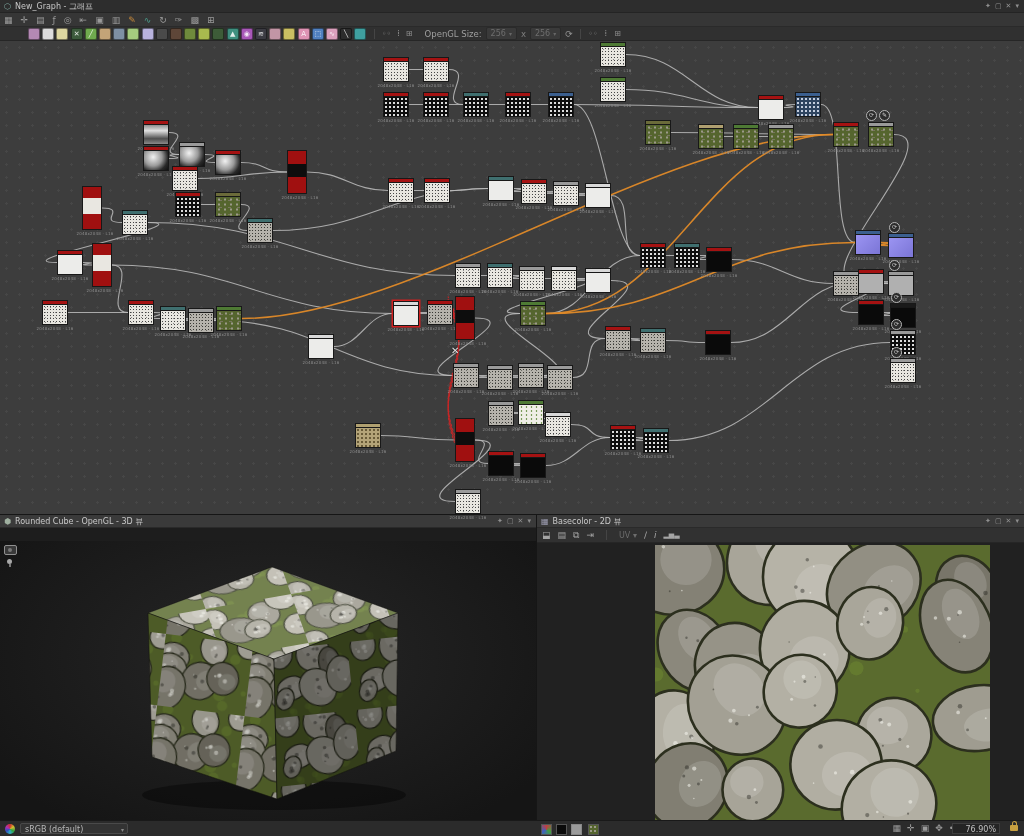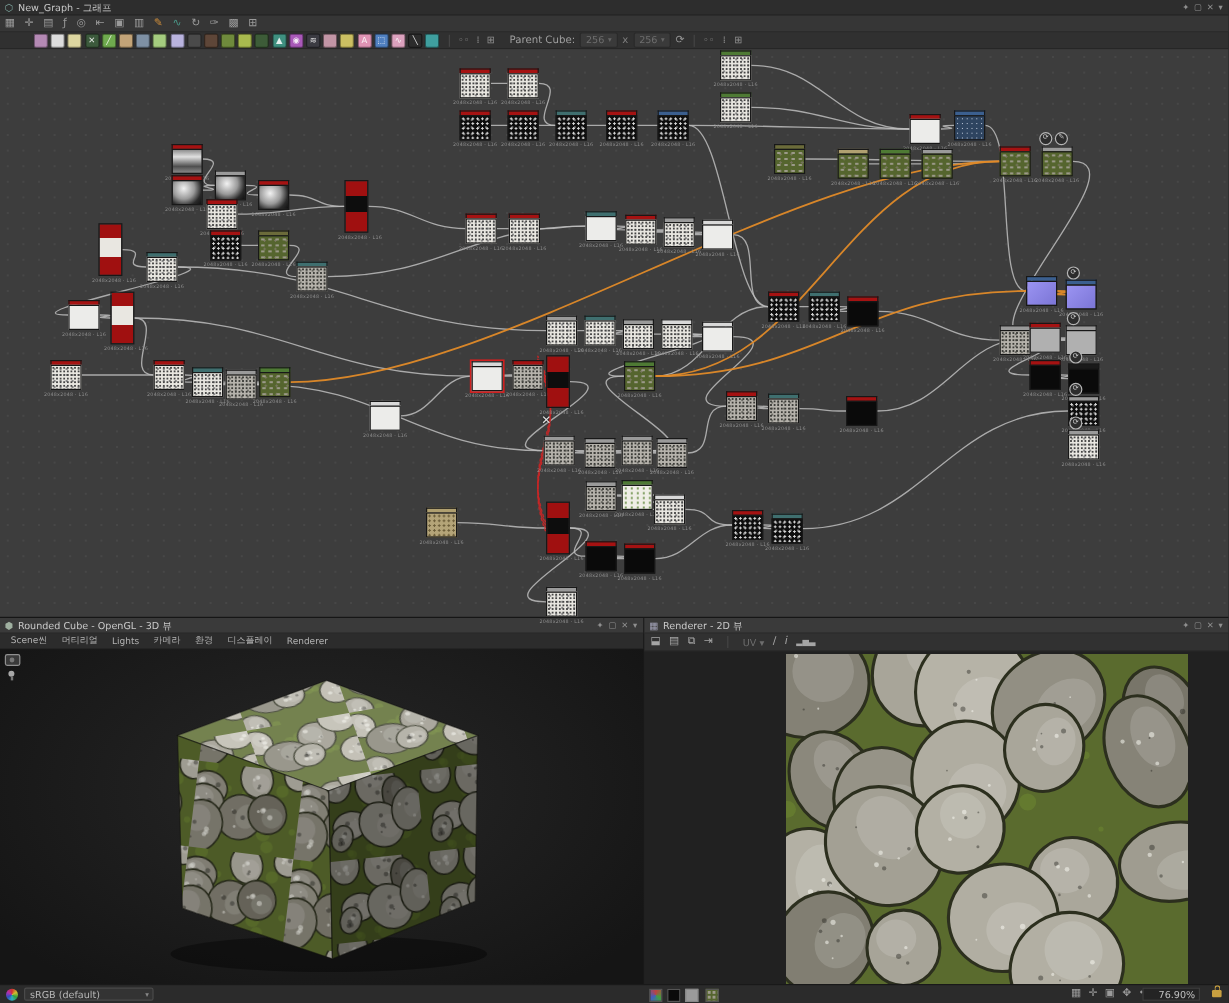--- a/index.html
+++ b/index.html
@@ -158,21 +158,21 @@
         <span class="sq" style="background: rgb(44, 44, 44);">╲</span>
         <span class="sq" style="background: rgb(63, 159, 159);"></span>
       </span>
     <span class="tbsep"></span>
     <span id="row2-tail" style="display:flex;gap:6px;color:#8f8f8f;font-size:8px;">
         <span>◦◦</span>
         <span>⁞</span>
         <span>⊞</span>
       </span>
     <span class="psize">
-      <span>Parent Cube:</span>
+      <span>OpenGL Size:</span>
       <span class="dd">
           <span>256</span>
           <span class="car">▾</span>
         </span>
       <span style="color:#7f7f7f;">x</span>
       <span class="dd">
           <span>256</span>
           <span class="car">▾</span>
         </span>
       <span class="g2">⟳</span>
@@ -691,29 +691,20 @@
     <div class="phead">
       <span style="color:#9fb0a0;font-size:8px;">⬢</span>
       <span>Rounded Cube - OpenGL - 3D 뷰</span>
       <span class="dockctl" id="dock-3d">
           <span>✦</span>
           <span>▢</span>
           <span>✕</span>
           <span>▾</span>
         </span>
     </div>
-    <div id="menu3d">
-        <span>Scene씬</span>
-        <span>머티리얼</span>
-        <span>Lights</span>
-        <span>카메라</span>
-        <span>환경</span>
-        <span>디스플레이</span>
-        <span>Renderer</span>
-      </div>
     <div id="vp3d">
       <svg id="cube-svg" width="536" height="279">
           <defs>
             <pattern id="pTop" width="88" height="72" patternUnits="userSpaceOnUse" patternTransform="scale(1,0.7) rotate(-14)">
               <rect x="0" y="0" width="88" height="72" fill="#5a6b2e"></rect>
               <circle cx="1.0300182774662971" cy="4.46099454537034" r="7.86144579667598" fill="rgba(110,135,50,0.55)"></circle>
               <circle cx="61.51452610269189" cy="37.54405933432281" r="4.433130128309131" fill="rgba(110,135,50,0.55)"></circle>
               <circle cx="41.0284716617316" cy="17.274613386020064" r="5.319953623693436" fill="rgba(110,135,50,0.55)"></circle>
               <circle cx="64.22434391081333" cy="18.562720393761992" r="2.935690183658153" fill="rgba(110,135,50,0.55)"></circle>
               <circle cx="67.239910017699" cy="37.32498329132795" r="3.182823560666293" fill="rgba(110,135,50,0.55)"></circle>
@@ -910,21 +901,21 @@
           <polygon points="274,118 398,72 396,210 277,258" fill="rgba(0,0,0,0.42)"></polygon>
         </svg>
       <div class="ovl-cam"></div>
       <div class="ovl-bulb"></div>
     </div>
   </div>
 
   <div id="view2d">
     <div class="phead">
       <span style="color:#a0a0b5;font-size:8px;">▦</span>
-      <span>Renderer - 2D 뷰</span>
+      <span>Basecolor - 2D 뷰</span>
       <span class="dockctl" id="dock-2d">
           <span>✦</span>
           <span>▢</span>
           <span>✕</span>
           <span>▾</span>
         </span>
     </div>
     <div id="tb2d">
       <span id="tb2d-icons" style="display:flex;gap:7px;">
           <span class="g">⬓</span>

